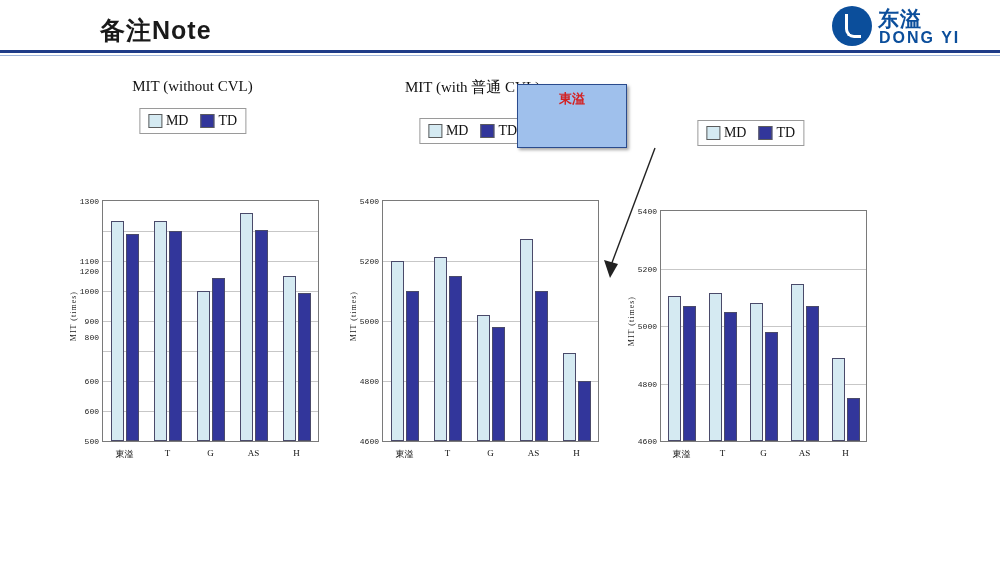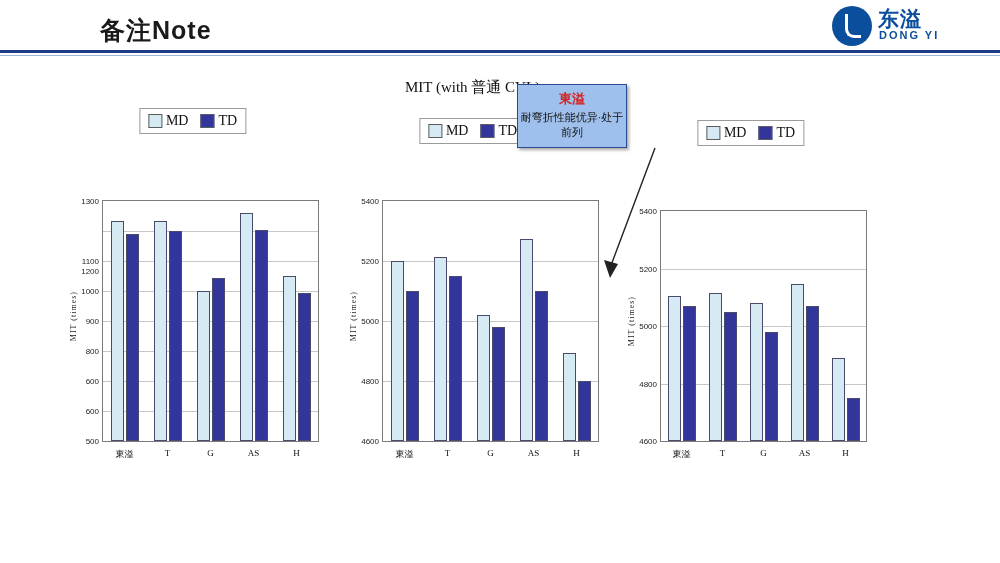--- a/index.html
+++ b/index.html
@@ -35,21 +35,21 @@
   #logo .mark:after{
     content:"";position:absolute;left:13px;top:8px;width:13px;height:21px;
     border:3px solid #ffffff;border-top:none;border-right:none;
     border-bottom-left-radius:9px;
   }
   #logo .cn{
     position:absolute;left:46px;top:1px;font-size:21px;font-weight:bold;color:#0b4e9b;
     letter-spacing:1px;
   }
   #logo .en{
-    position:absolute;left:47px;top:25px;font-size:11px;font-weight:bold;color:#0b4e9b;
+    position:absolute;left:47px;top:25px;font-size:16px;font-weight:bold;color:#0b4e9b;
     letter-spacing:2px;
   }
   #rule-top{
     position:absolute;left:0;top:50px;width:1000px;height:3px;background:#1f3c88;
   }
   #rule-bot{
     position:absolute;left:0;top:55px;width:1000px;height:1px;background:#9fb4d8;
   }
 
   
@@ -71,21 +71,21 @@
 
   .plot{
     position:absolute;left:42px;top:130px;
     width:auto;height:240px;
     border:1px solid #7a7a7a;border-right:1px solid #7a7a7a;
     background:#ffffff;
   }
   .grid-line{position:absolute;left:0;width:100%;height:1px;background:#c7c7c7;}
   .ytick{
     position:absolute;right:100%;margin-right:4px;transform:translateY(-50%);
-    font-size:8px;color:#222;font-family:Liberation Sans, sans-serif;white-space:nowrap;
+    font-size:8px;color:#222;font-family:Liberation Mono, monospace;white-space:nowrap;
   }
   .ylabel{
     position:absolute;
     font-size:8px;color:#222;font-family:"Liberation Serif",serif;
     writing-mode:vertical-rl;transform:rotate(180deg);
     white-space:nowrap;letter-spacing:1px;
   }
   .bars{position:absolute;left:0;top:0;right:0;bottom:0;display:flex;align-items:flex-end;}
   .group{flex:1;display:flex;justify-content:center;align-items:flex-end;gap:2px;height:100%;}
   .bar{width:13px;border:1px solid #4a4a6a;box-sizing:border-box;}
@@ -126,38 +126,39 @@
   <div id="logo">
     <div class="mark"></div>
     <div class="cn">东溢</div>
     <div class="en">DONG YI</div>
   </div>
 </div>
 <div id="rule-top"></div>
 <div id="rule-bot"></div>
 
 <div class="panel" id="panel0" style="left:60px;width:265px;">
+  <div class="panel-title">MIT (without CVL)</div>
   <div class="legend">
     <span class="k">
         <span class="sw md"></span>
       <span>MD</span>
       </span>
     <span class="k">
         <span class="sw td"></span>
       <span>TD</span>
       </span>
   </div>
   <div class="plot" style="width:215px;">
       <div class="ytick" style="top: 240px;">500</div>
       <div class="grid-line" style="top: 210px;"></div>
       <div class="ytick" style="top: 210px;">600</div>
       <div class="grid-line" style="top: 180px;"></div>
       <div class="ytick" style="top: 180px;">600</div>
       <div class="grid-line" style="top: 150px;"></div>
-      <div class="ytick" style="top: 150px;">800</div>
+      <div class="ytick" style="top: 136px;">800</div>
       <div class="grid-line" style="top: 120px;"></div>
       <div class="ytick" style="top: 120px;">900</div>
       <div class="grid-line" style="top: 90px;"></div>
       <div class="ytick" style="top: 90px;">1000</div>
       <div class="grid-line" style="top: 60px;"></div>
       <div class="ytick" style="top: 60px;">1100</div>
       <div class="grid-line" style="top: 30px;"></div>
       <div class="ytick" style="top: 30px; margin-top: 40px;">1200</div>
       <div class="ytick" style="top: 0px;">1300</div>
       <div class="ylabel" style="left: -34px; top: 90px;">MIT (times)</div>
@@ -295,21 +296,20 @@
         <div class="xtick">T</div>
         <div class="xtick">G</div>
         <div class="xtick">AS</div>
         <div class="xtick">H</div>
       </div>
     </div>
 </div>
 
 <div id="callout">
   <div class="l1">東溢</div>
-  <div class="l2">耐弯折性能优异·处于前列</div>
 </div>
 <svg id="arrow" viewBox="0 0 60 140">
   <line x1="55" y1="2" x2="10" y2="122" stroke="#222" stroke-width="1.4"></line>
   <polygon points="10,132 4,114 18,118" fill="#222"></polygon>
 </svg>
 
 <div id="notes">
 </div>
 
 </body></html>

